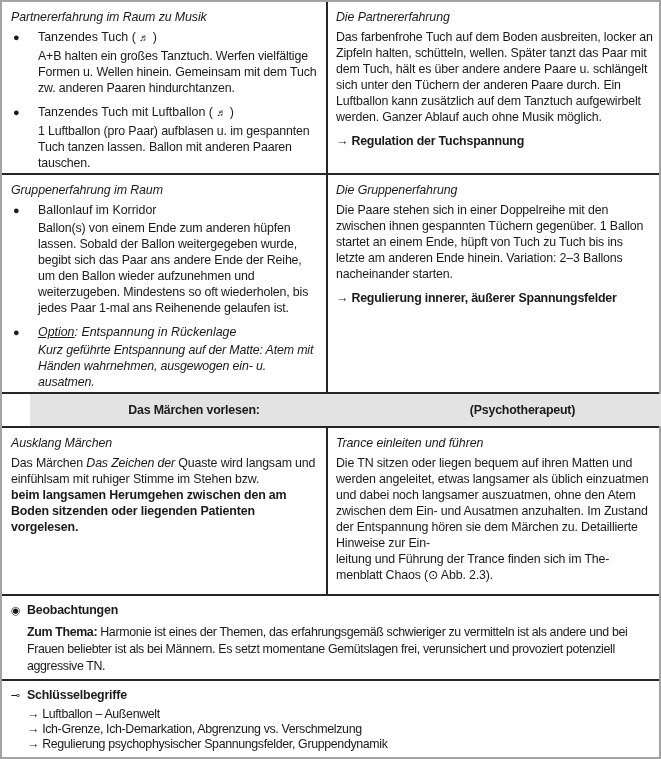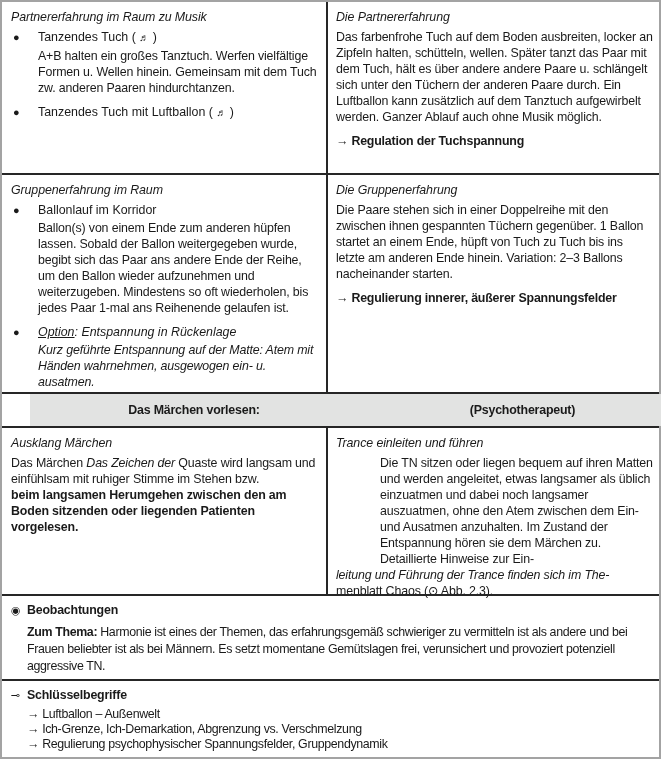--- a/index.html
+++ b/index.html
@@ -51,20 +51,21 @@
       <div class="heading-it">Partnererfahrung im Raum zu Musik</div>
       <div class="bullet">
         <span class="dot">●</span>
         <span class="btxt"><span>Tanzendes Tuch (</span> <span class="note">♬</span> <span>)</span></span>
       </div>
       <div class="sub">A+B halten ein großes Tanztuch. Werfen vielfältige Formen u. Wellen hinein. Gemeinsam mit dem Tuch zw. anderen Paaren hindurchtanzen.</div>
       <div class="bullet">
         <span class="dot">●</span>
         <span class="btxt"><span>Tanzendes Tuch mit Luftballon (</span> <span class="note">♬</span> <span>)</span></span>
       </div>
+      <div class="sub">1 Luftballon (pro Paar) aufblasen u. im gespannten Tuch tanzen lassen. Ballon mit anderen Paaren tauschen.</div>
     </div>
     <div class="cell right" style="height:171px;">
       <div class="heading-it">Die Partnererfahrung</div>
       <div class="para">Das farbenfrohe Tuch auf dem Boden ausbreiten, locker an Zipfeln halten, schütteln, wellen. Später tanzt das Paar mit dem Tuch, hält es über andere andere Paare u. schlängelt sich unter den Tüchern der anderen Paare durch. Ein Luftballon kann zusätzlich auf dem Tanztuch aufgewirbelt werden. Ganzer Ablauf auch ohne Musik möglich.</div>
       <div class="arrow-line">→ Regulation der Tuchspannung</div>
     </div>
   </div>
   <div class="hline" style="top:171px;"></div>
 
   <div class="row" style="top:173px; height:251px;">
@@ -96,22 +97,22 @@
   <div class="hline" style="top:424px;"></div>
 
   <div class="row" style="top:426px; height:166px;">
     <div class="cell left" style="height:166px;">
       <div class="heading-it">Ausklang Märchen</div>
       <div style="letter-spacing:-0.15px;"><span>Das Märchen </span><span class="it">Das Zeichen der</span><span> Quaste wird langsam und einfühlsam mit ruhiger Stimme im Stehen bzw.</span></div>
       <div style="letter-spacing:-0.15px;font-weight:bold;">beim langsamen Herumgehen zwischen den am Boden sitzenden oder liegenden Patienten vorgelesen.</div>
     </div>
     <div class="cell right" style="height:166px;">
       <div class="heading-it">Trance einleiten und führen</div>
-      <div style="letter-spacing:-0.15px;margin-left:44px;">Die TN sitzen oder liegen bequem auf ihren Matten und werden angeleitet, etwas langsamer als üblich einzuatmen und dabei noch langsamer auszuatmen, ohne den Atem zwischen dem Ein- und Ausatmen anzuhalten. Im Zustand der Entspannung hören sie dem Märchen zu. Detaillierte Hinweise zur Ein-</div>
-      <div style="letter-spacing:-0.15px;font-style:italic;">leitung und Führung der Trance finden sich im The-</div>
+      <div style="letter-spacing:-0.15px;">Die TN sitzen oder liegen bequem auf ihren Matten und werden angeleitet, etwas langsamer als üblich einzuatmen und dabei noch langsamer auszuatmen, ohne den Atem zwischen dem Ein- und Ausatmen anzuhalten. Im Zustand der Entspannung hören sie dem Märchen zu. Detaillierte Hinweise zur Ein-</div>
+      <div style="letter-spacing:-0.15px;">leitung und Führung der Trance finden sich im The-</div>
       <div style="letter-spacing:-0.15px;">menblatt Chaos (⊙ Abb. 2.3).</div>
     </div>
   </div>
   <div class="hline" style="top:592px;"></div>
 
   <div class="box" style="top:594px; height:76px;">
     <div class="box-title">
       <span class="ico">◉</span>
       <span>Beobachtungen</span>
     </div>

